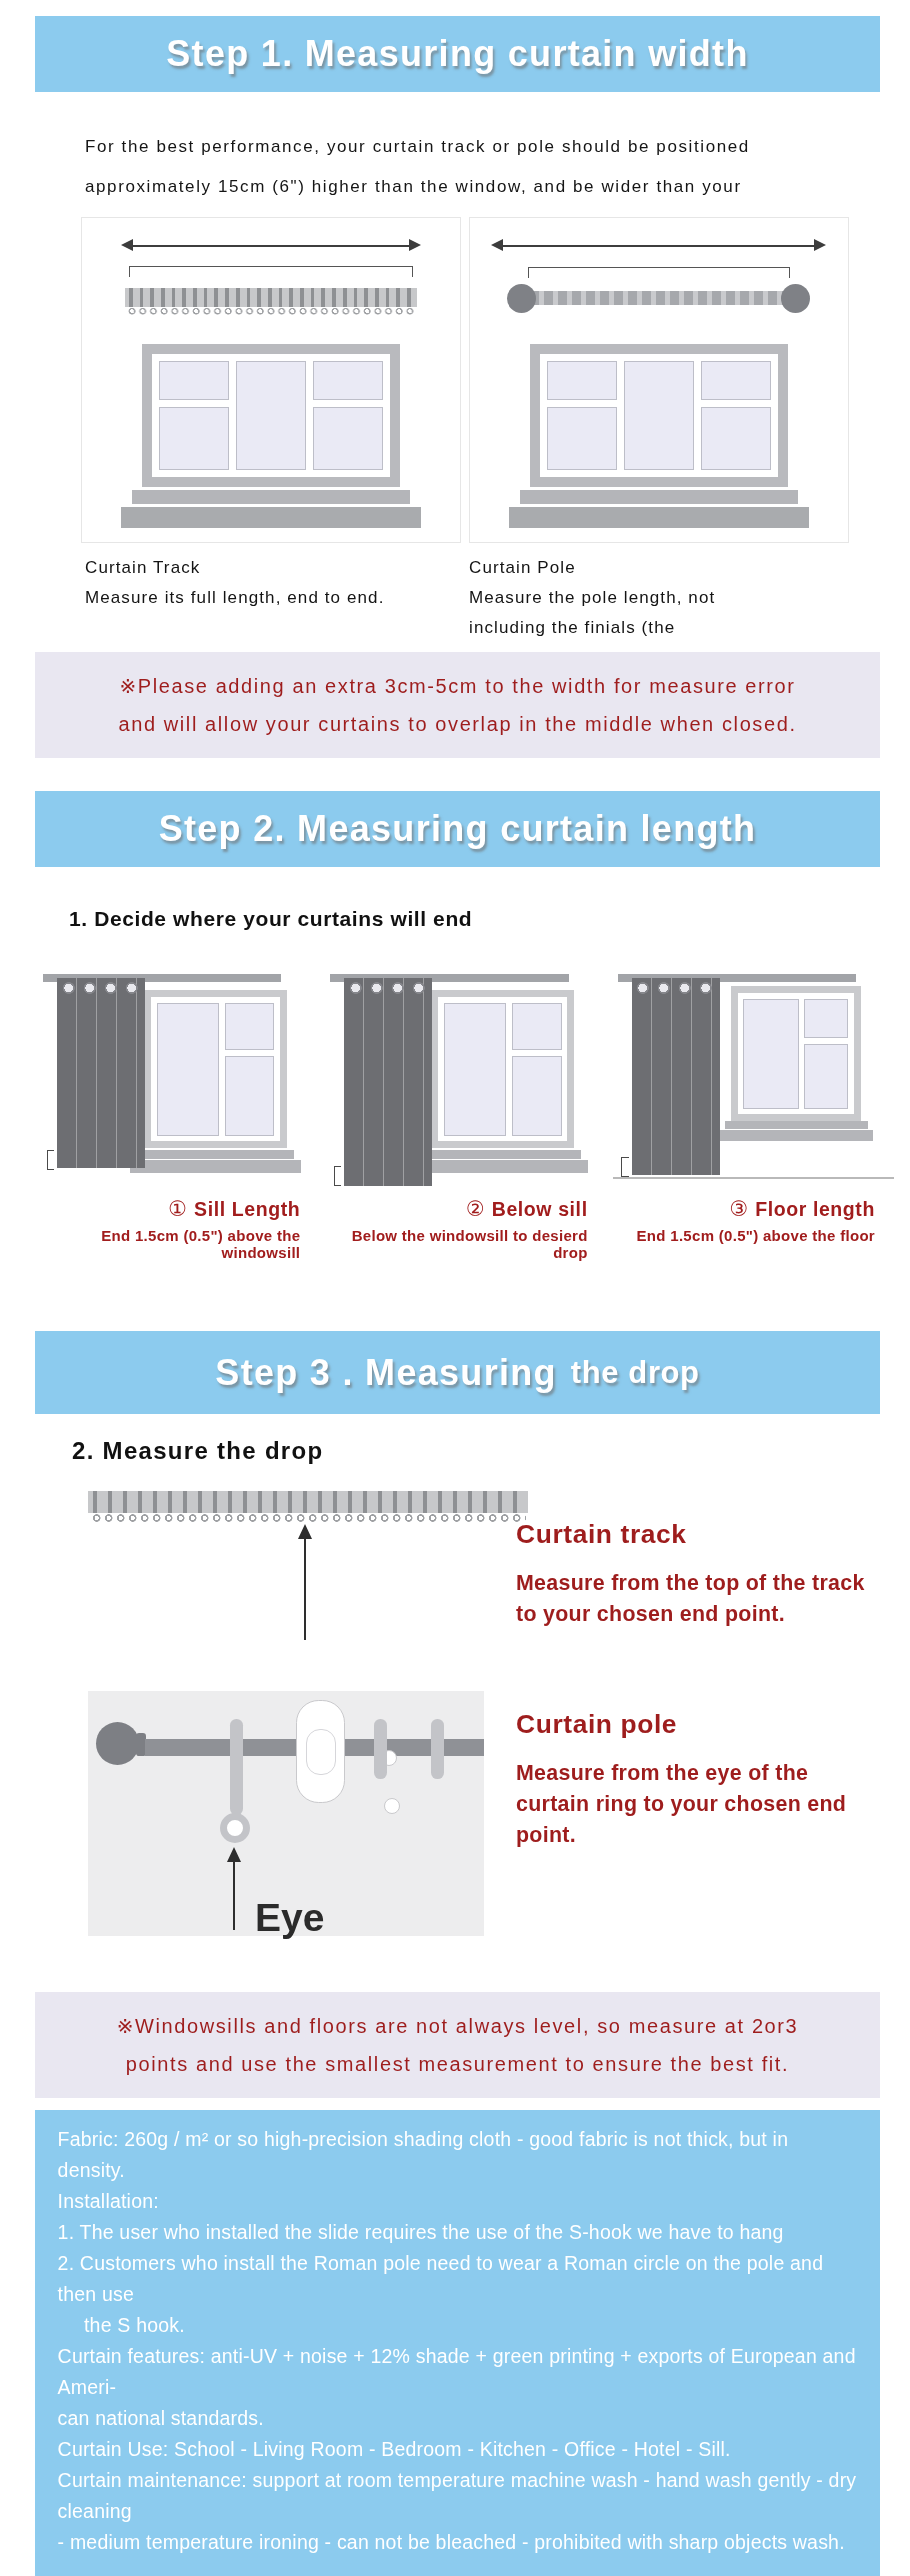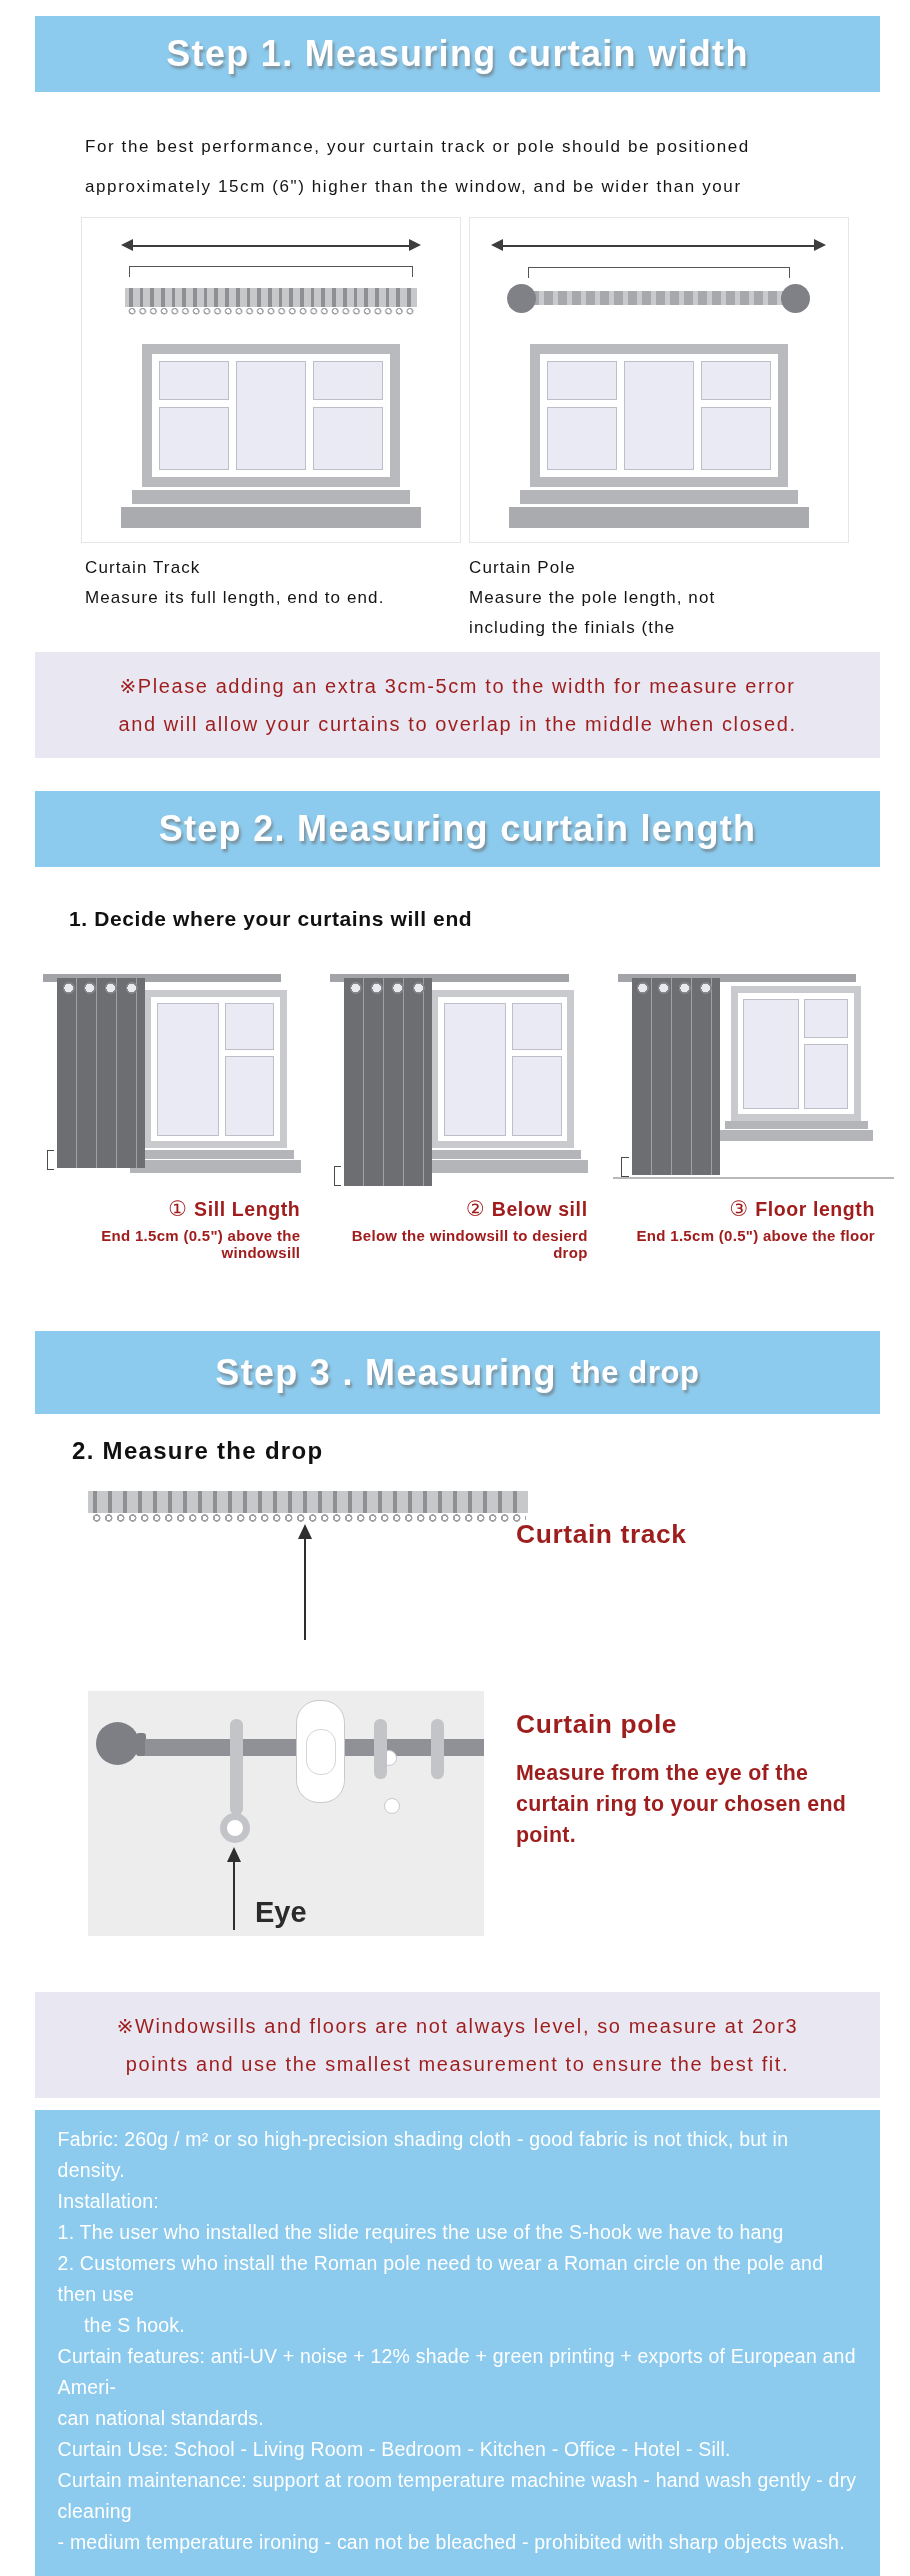--- a/index.html
+++ b/index.html
@@ -129,21 +129,21 @@
   .pring.r1{left:142px;height:96px;}
   .pring.r2{left:286px;}
   .pring.r3{left:343px;}
   .plate{position:absolute;left:208px;top:8.8px;width:47px;height:101px;background:#fff;border:1.9px solid #c9c9cc;border-radius:22.6px;}
   .hole{position:absolute;left:15px;width:14px;height:14px;border:1.9px solid #c9c9cc;border-radius:50%;background:#fff;}
   .hole.h1{top:8.8px;}
   .hole.h2{top:74px;}
   .slot{position:absolute;left:8.8px;top:28px;width:28px;height:44px;background:#fff;border:1.9px solid #d6d6da;border-radius:14px;}
   .eyering{position:absolute;left:132px;top:122px;width:30px;height:30px;border:7px solid #c3c4c8;border-radius:50%;background:#fff;box-sizing:border-box;}
   .poleblock .varrow{left:145px;top:158px;height:81px;}
-  .eyelabel{position:absolute;left:167px;top:205px;font-size:29px;font-weight:bold;color:#2b2b2b;}
+  .eyelabel{position:absolute;left:167px;top:205px;font-size:39px;font-weight:bold;color:#2b2b2b;}
   .poleblock .redcol{top:17.6px;}
 
   
   .footer{margin:11.3px 30px 0 35px;height:487px;background:#8ccbee;box-sizing:border-box;padding:14px 22.6px 0;}
   .fline{color:#fff;font-size:19.5px;line-height:31px;letter-spacing:0.2px;}
   .fline.indent{padding-left:26.4px;}
 </style>
 </head>
 <body>
 
@@ -305,20 +305,21 @@
     <span class="sub">the drop</span>
   </div>
 
   <div class="h2">2. Measure the drop</div>
 
   <div class="trackblock">
     <div class="track3"></div>
     <div class="varrow"></div>
     <div class="redcol">
       <div class="red-h">Curtain track</div>
+      <div class="red-b">Measure from the top of the track to your chosen end point.</div>
     </div>
   </div>
 
   <div class="poleblock">
     <div class="panel">
       <div class="finial"></div>
       <div class="neck"></div>
       <div class="pbar"></div>
       <div class="pring r1"></div>
       <div class="plate">

